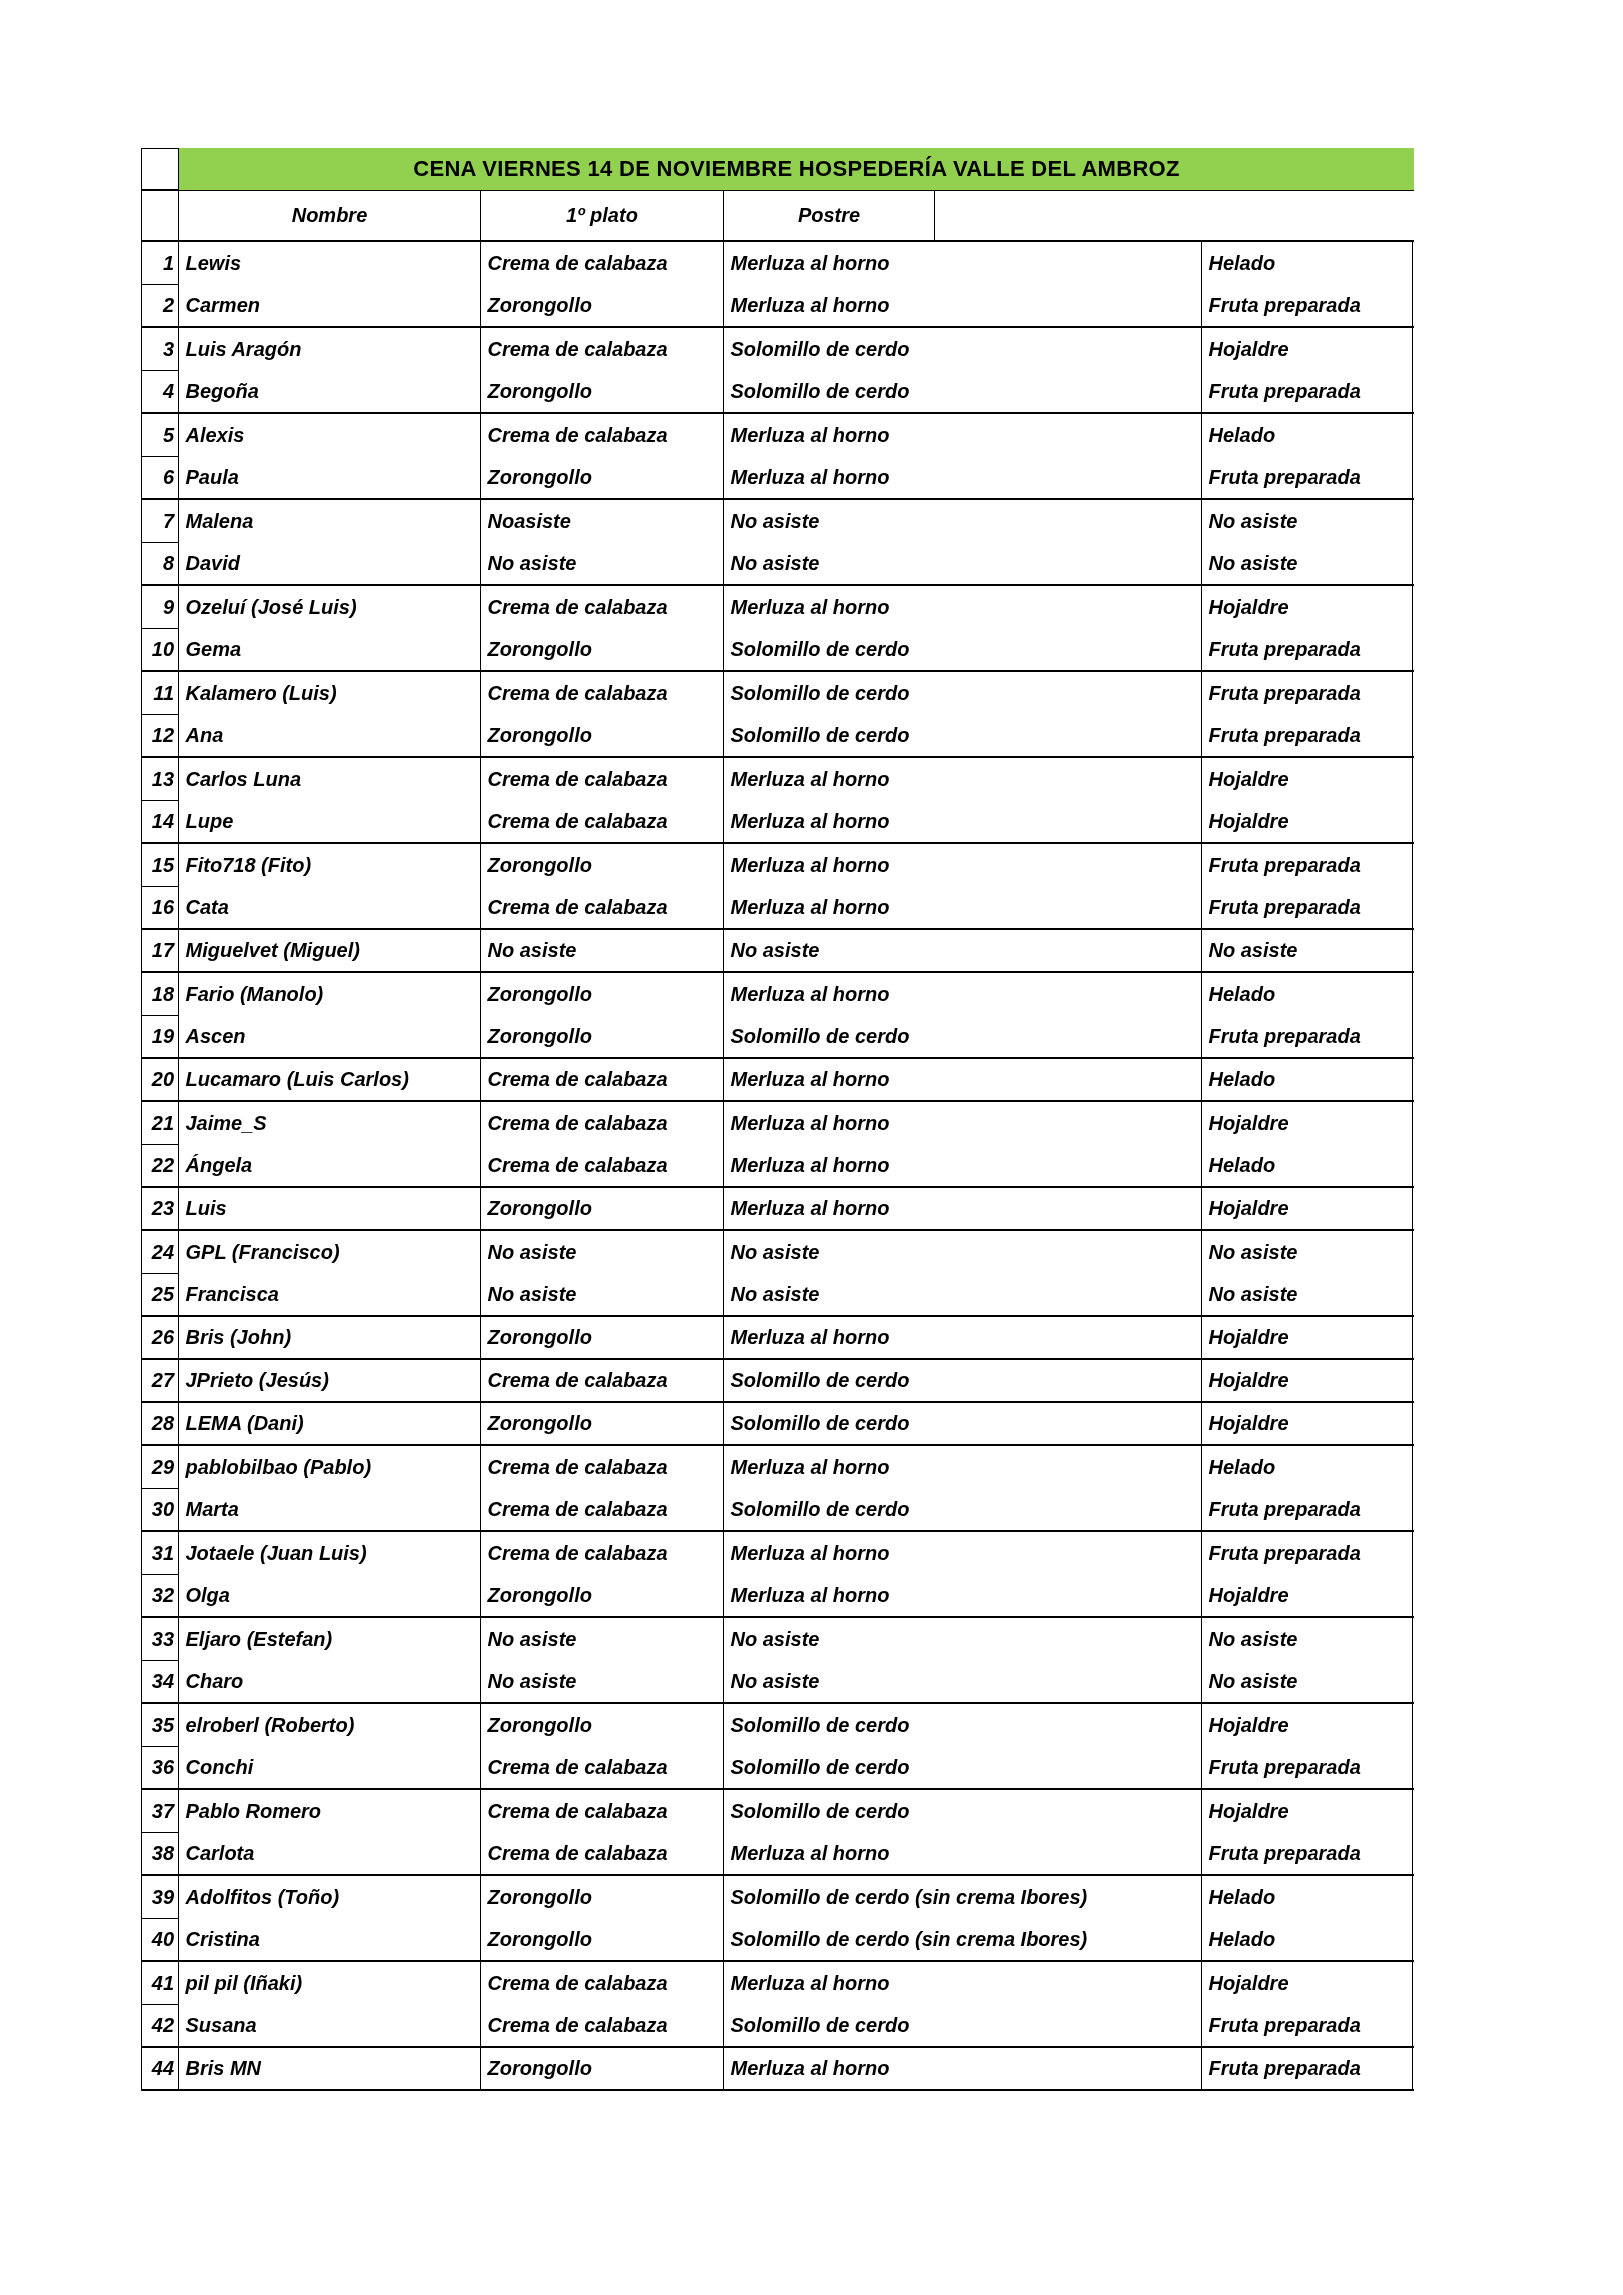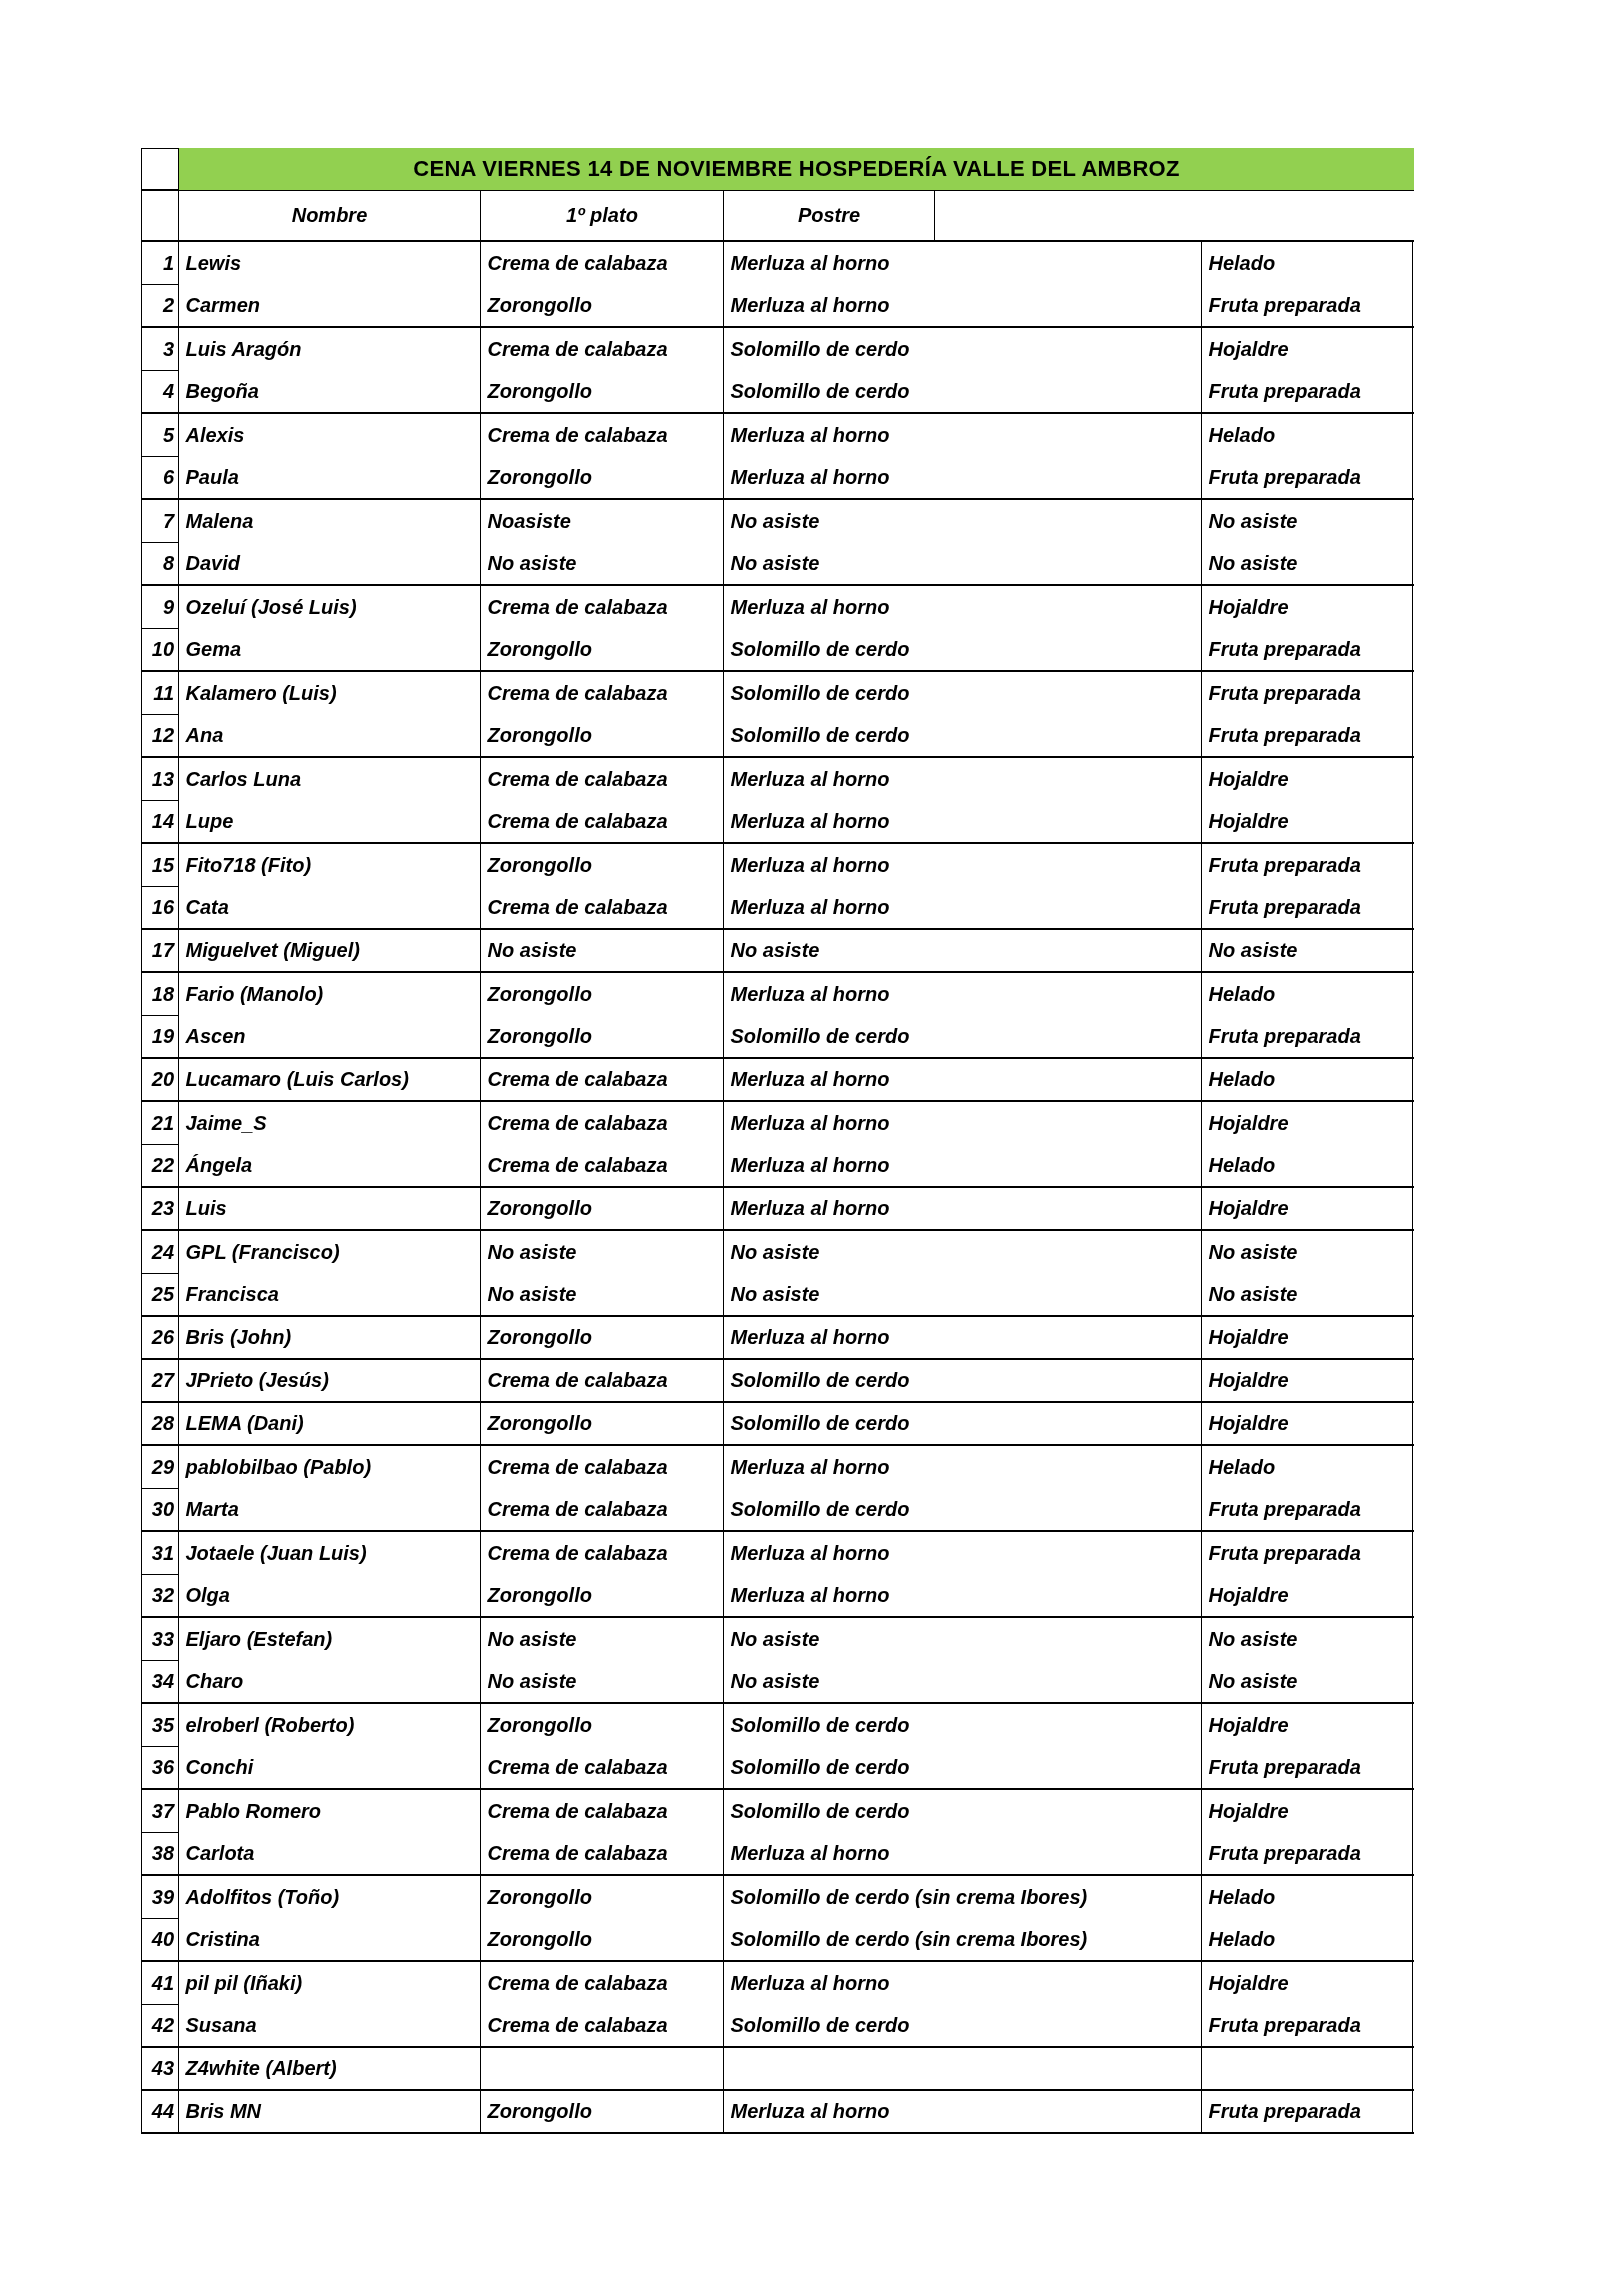--- a/index.html
+++ b/index.html
@@ -347,27 +347,20 @@
         <div class="c-postre">Hojaldre</div>
       </div>
       <div class="row group-end">
         <div class="c-num">42</div>
         <div class="c-nombre">Susana</div>
         <div class="c-p1">Crema de calabaza</div>
         <div class="c-p2">Solomillo de cerdo</div>
         <div class="c-postre">Fruta preparada</div>
       </div>
       <div class="row group-end">
-        <div class="c-num">43</div>
-        <div class="c-nombre">Z4white (Albert)</div>
-        <div class="c-p1"></div>
-        <div class="c-p2"></div>
-        <div class="c-postre"></div>
-      </div>
-      <div class="row group-end">
         <div class="c-num">44</div>
         <div class="c-nombre">Bris MN</div>
         <div class="c-p1">Zorongollo</div>
         <div class="c-p2">Merluza al horno</div>
         <div class="c-postre">Fruta preparada</div>
       </div>
     </div>
 </div>
 
 

